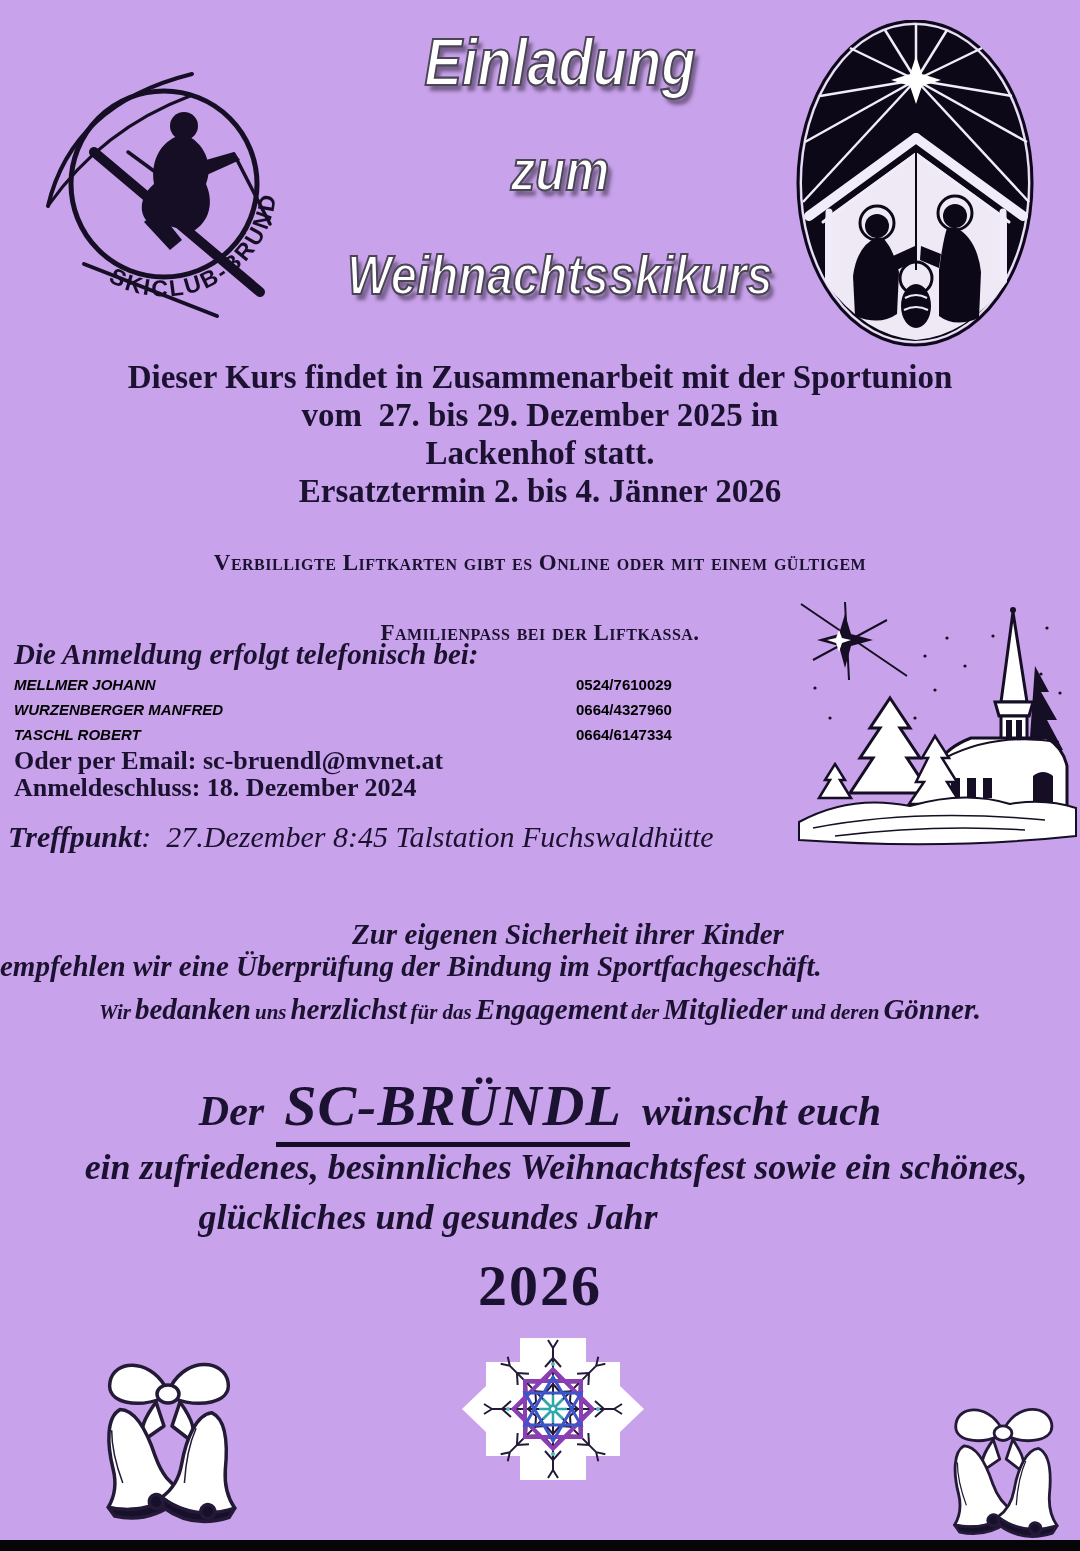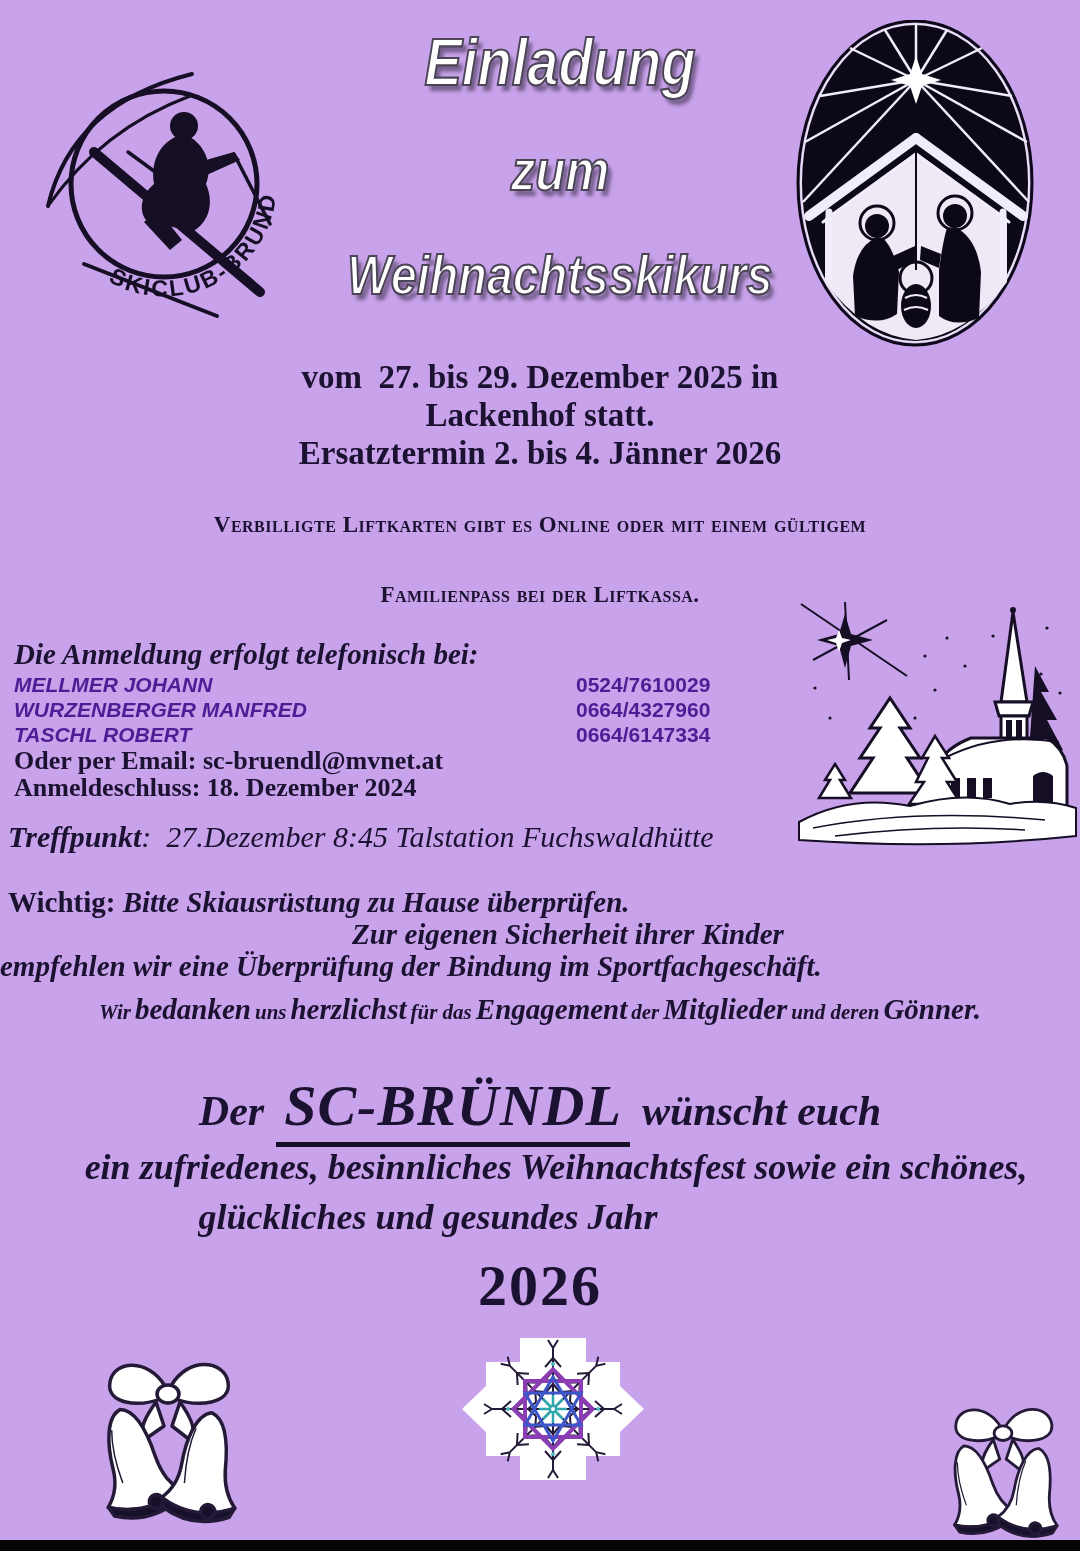--- a/index.html
+++ b/index.html
@@ -19,21 +19,21 @@
   
   .intro{position:absolute;left:0;top:358px;width:1080px;text-align:center;font-weight:bold;}
   .intro-main{font-size:33px;line-height:38px;white-space:pre-wrap;}
   .intro-note{font-size:23px;line-height:35px;font-variant:small-caps;letter-spacing:.5px;margin-top:35px;}
   .intro-note:first-of-type{margin-top:4px;}
 
   
   .registration{position:absolute;left:14px;top:636px;width:780px;}
   .reg-heading{font-size:29px;line-height:36px;font-weight:bold;font-style:italic;}
   .contact-row{position:relative;height:25px;font-family:"Liberation Sans",sans-serif;
-               font-weight:bold;font-size:21px;line-height:25px;color:#4c1d95;}
+               font-weight:bold;font-size:15px;line-height:25px;color:#000000;}
   .contact-name{font-style:italic;}
   .contact-phone{position:absolute;left:562px;top:0;font-style:normal;}
   .reg-email,.reg-deadline{font-size:26px;line-height:27px;font-weight:bold;}
 
   
   .meeting{position:absolute;left:8px;top:820px;font-size:30px;font-style:italic;white-space:pre-wrap;}
   .meeting-label{font-weight:bold;}
 
   
   .imp-1{position:absolute;left:8px;top:886px;font-size:29px;font-weight:bold;}
@@ -135,20 +135,21 @@
     </g>
     <g>
       <path d="M 121 132 L 121 250" stroke="#0c0817" stroke-width="2"></path>
       <circle cx="121" cy="258" r="16" fill="none" stroke="#0c0817" stroke-width="3"></circle>
       <ellipse cx="121" cy="286" rx="15" ry="22" fill="#0c0817"></ellipse>
       <path d="M 110 278 Q 121 272 132 278 M 109 290 Q 121 284 133 290" stroke="#efe9f6" stroke-width="2" fill="none"></path>
     </g>
   </svg>
 
   <div class="intro">
+    <div class="intro-main">Dieser Kurs findet in Zusammenarbeit mit der Sportunion</div>
     <div class="intro-main">vom  27. bis 29. Dezember 2025 in</div>
     <div class="intro-main">Lackenhof statt.</div>
     <div class="intro-main">Ersatztermin 2. bis 4. Jänner 2026</div>
     <div class="intro-note">Verbilligte Liftkarten gibt es Online oder mit einem gültigem</div>
     <div class="intro-note">Familienpass bei der Liftkassa.</div>
   </div>
 
   <div class="registration">
     <div class="reg-heading">Die Anmeldung erfolgt telefonisch bei:</div>
     <div class="contact-row">
@@ -208,24 +209,20 @@
       <path d="M 40 166 L 50 182 L 45 182 L 56 200 L 24 200 L 35 182 L 30 182 Z" fill="#ffffff" stroke="#150e24" stroke-width="2.5"></path>
     </g>
     <g>
       <path d="M 4 224 Q 55 196 115 208 Q 170 192 215 206 Q 250 200 281 210 L 281 238 Q 150 252 4 242 Z" fill="#ffffff" stroke="#150e24" stroke-width="2"></path>
       <path d="M 18 230 Q 120 210 250 222 M 40 238 Q 140 226 230 232" stroke="#150e24" stroke-width="1.5" fill="none"></path>
     </g>
   </svg>
 
   <div class="meeting"><span class="meeting-label">Treffpunkt</span><span>:  27.Dezember 8:45 Talstation Fuchswaldhütte</span></div>
 
-  <div class="imp-1">
-    <span class="imp-label">Wichtig:</span>
-    <span class="imp-text">Bitte Skiausrüstung zu Hause überprüfen.</span>
-  </div>
   <div class="imp-2">Zur eigenen Sicherheit ihrer Kinder</div>
   <div class="imp-3">empfehlen wir eine Überprüfung der Bindung im Sportfachgeschäft.</div>
 
   <div class="thanks">
     <span class="sm">Wir</span>
     <span class="lg">bedanken</span>
     <span class="sm">uns</span>
     <span class="lg">herzlichst</span>
     <span class="sm">für das</span>
     <span class="lg">Engagement</span>

